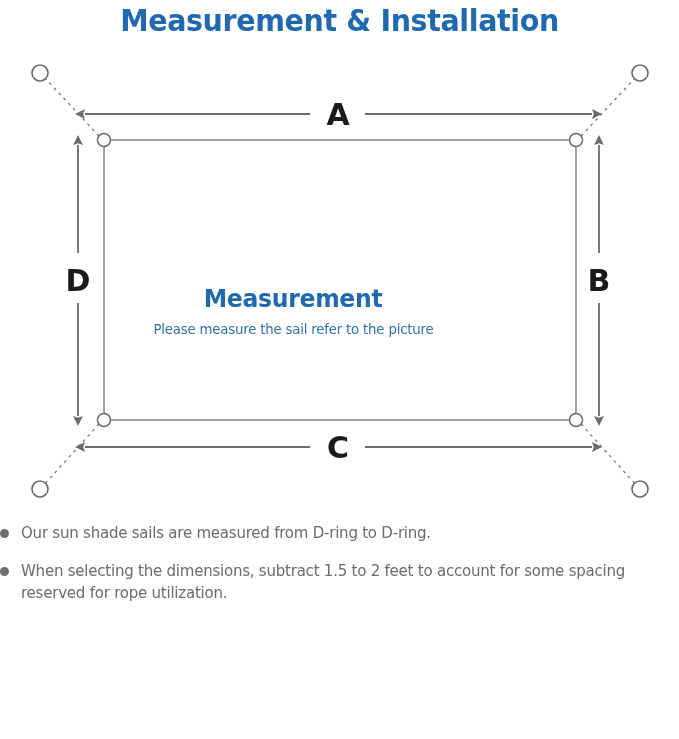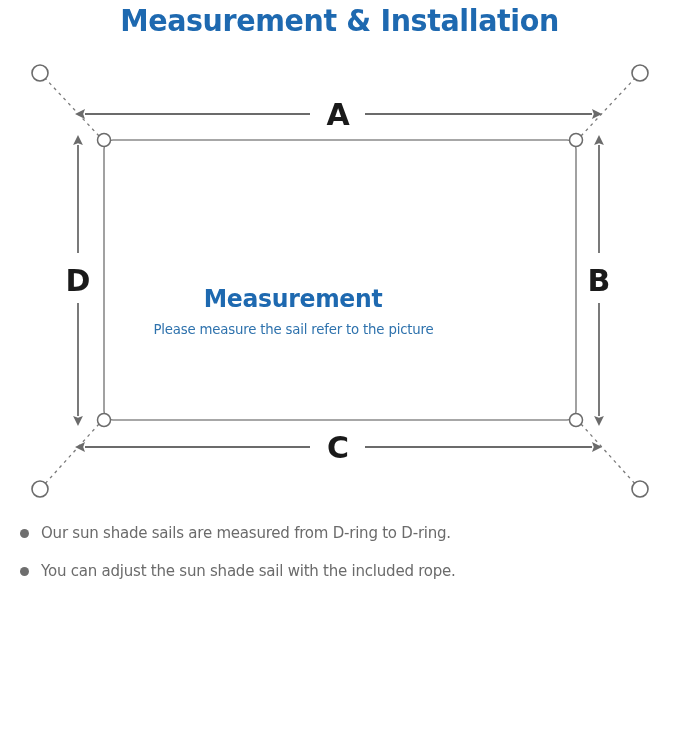--- a/index.html
+++ b/index.html
@@ -67,21 +67,21 @@
   }
   #notes {
     position: absolute;
     left: 0;
     top: 522px;
     width: 679px;
   }
   .note-row {
     display: flex;
     align-items: flex-start;
-    padding: 0 14px 0 20px;
+    padding: 0 14px 0 0;
     margin-bottom: 16px;
   }
   .note-bullet {
     flex: 0 0 auto;
     width: 9px;
     height: 9px;
     border-radius: 50%;
     background: #6e6e6e;
     margin-top: 7px;
     margin-right: 12px;
@@ -159,15 +159,15 @@
   </div>
 </div>
 
 <div id="notes">
   <div class="note-row">
     <span class="note-bullet"></span>
     <span class="note-text">Our sun shade sails are measured from D-ring to D-ring.</span>
   </div>
   <div class="note-row">
     <span class="note-bullet"></span>
-    <span class="note-text">You can adjust the sun shade sail with the included rope.</span>
+    <span class="note-text">When selecting the dimensions, subtract 1.5 to 2 feet to account for some spacing reserved for rope utilization.</span>
   </div>
 </div>
 
 </body></html>

